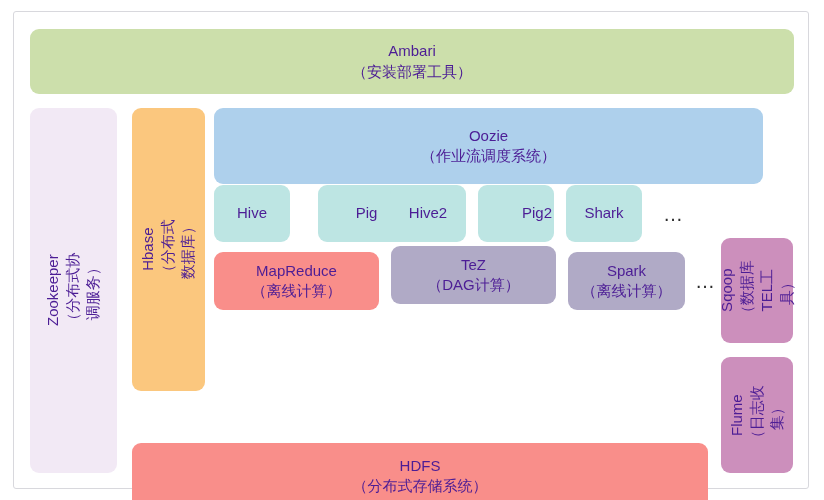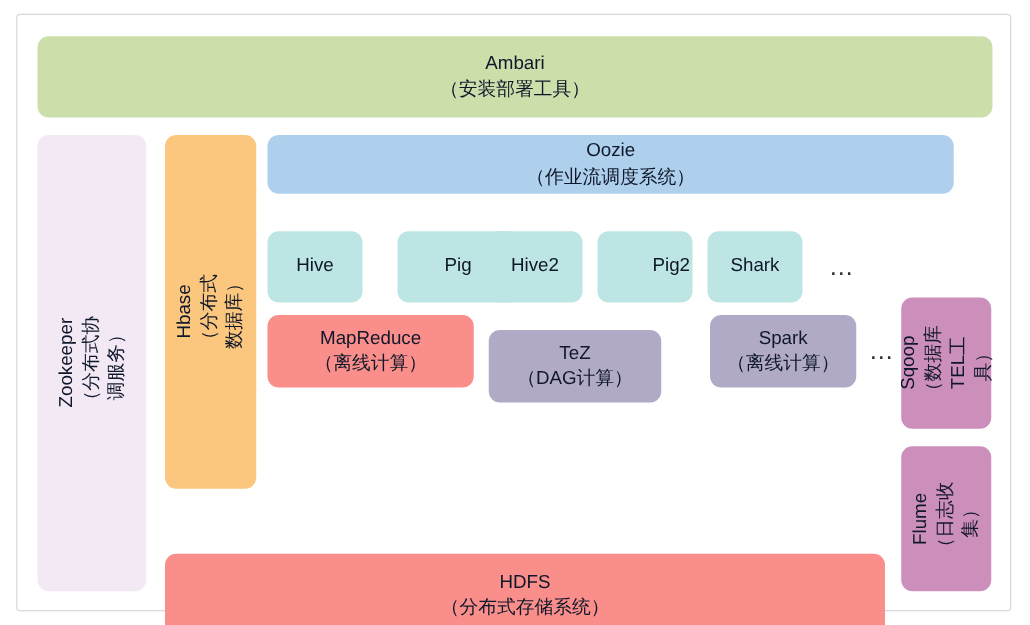--- a/index.html
+++ b/index.html
@@ -32,21 +32,21 @@
   .node {
     position: absolute;
     box-sizing: border-box;
     border-radius: 9px;
     display: flex;
     align-items: center;
     justify-content: center;
     text-align: center;
     line-height: 1.34;
     font-size: 15px;
-    color: #0f172a;
+    color: #4c1d95;
     padding: 2px;
   }
   .node .label {
     white-space: pre-line;
     display: block;
   }
 
   
   .node.vertical .label {
     transform: rotate(-90deg);
@@ -65,31 +65,31 @@
     justify-content: center;
     line-height: 1;
   }
 
   
   #node-ambari    { left: 16px;  top: 17px;  width: 764px; height: 65px;  }
 
   #node-zookeeper { left: 16px;  top: 96px;  width: 87px;  height: 365px; }
   #node-hbase     { left: 118px; top: 96px;  width: 73px;  height: 283px; }
 
-  #node-oozie     { left: 200px; top: 96px;  width: 549px; height: 47px;  }
+  #node-oozie     { left: 200px; top: 96px;  width: 549px; height: 76px;  }
 
   #node-hive      { left: 200px; top: 173px; width: 76px;  height: 57px;  }
   #node-pig       { left: 304px; top: 173px; width: 97px;  height: 57px;  }
   #node-hive2     { left: 376px; top: 173px; width: 76px;  height: 57px;  }
   #node-pig2      { left: 464px; top: 173px; width: 76px;  height: 57px; justify-content: flex-end;  }
   #node-shark     { left: 552px; top: 173px; width: 76px;  height: 57px; text-align: right;  }
   #ellipsis-tools { left: 640px; top: 173px; width: 40px;  height: 57px;  }
 
   #node-mapreduce { left: 200px; top: 240px; width: 165px; height: 58px;  }
-  #node-tez       { left: 377px; top: 252px; width: 138px; height: 58px;  }
+  #node-tez       { left: 377px; top: 234px; width: 165px; height: 58px;  }
   #node-spark     { left: 554px; top: 240px; width: 117px; height: 58px;  }
   #ellipsis-engine{ left: 676px; top: 240px; width: 32px;  height: 58px;  }
 
   #node-yarn      { left: 200px; top: 312px; width: 494px; height: 72px;  }
   #node-hdfs      { left: 118px; top: 395px; width: 576px; height: 66px; margin-top: 36px;  }
 
   #node-sqoop     { left: 707px; top: 226px; width: 72px;  height: 105px; }
   #node-flume     { left: 707px; top: 345px; width: 72px;  height: 116px; }
 
   

